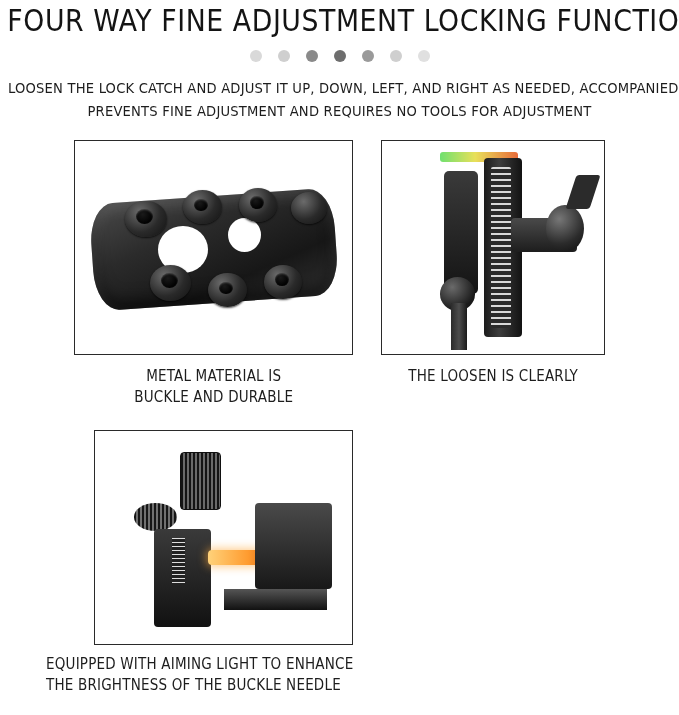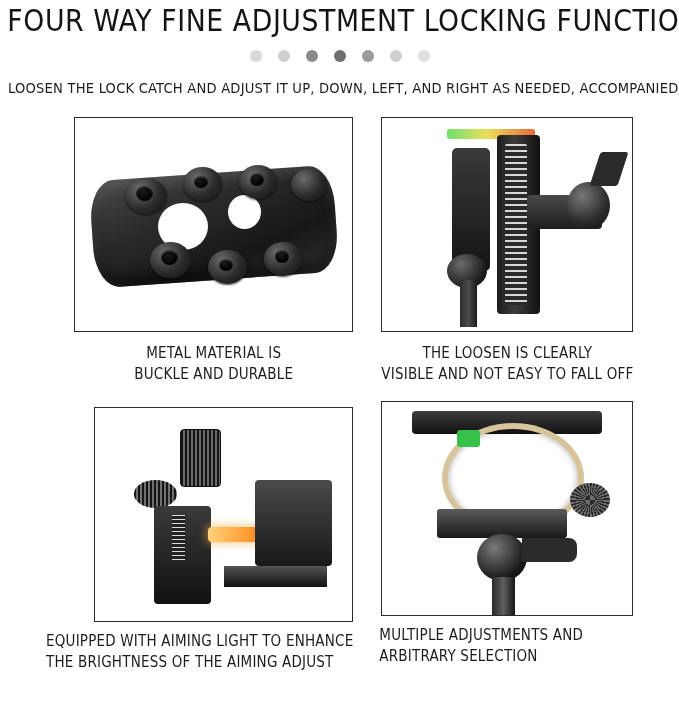--- a/index.html
+++ b/index.html
@@ -376,20 +376,21 @@
     <span class="dot" style="background:#cfcfcf"></span>
     <span class="dot" style="background:#8a8a8a"></span>
     <span class="dot" style="background:#6e6e6e"></span>
     <span class="dot" style="background:#9a9a9a"></span>
     <span class="dot" style="background:#cfcfcf"></span>
     <span class="dot" style="background:#e0e0e0"></span>
   </div>
 
   <div class="intro">
     <span class="line">LOOSEN THE LOCK CATCH AND ADJUST IT UP, DOWN, LEFT, AND RIGHT AS NEEDED, ACCOMPANIED</span>
+    <span class="line">PREVENTS FINE ADJUSTMENT AND REQUIRES NO TOOLS FOR ADJUSTMENT</span>
   </div>
 
   <div class="grid">
 
     <div class="cell top left">
       <div class="photo">
         <div class="p1-body"></div>
         <div class="p1-cut" style="left:30%;top:40%;width:18%;height:22%;"></div>
         <div class="p1-cut" style="left:55%;top:36%;width:12%;height:16%;"></div>
         <div class="p1-boss" style="left:18%;top:28%;width:15%;height:17%;"></div>
@@ -419,51 +420,34 @@
         <div class="p2-ball"></div>
         <div class="p2-stem"></div>
         <div class="p2-col"></div>
         <div class="p2-teeth"></div>
         <div class="p2-arm"></div>
         <div class="p2-knob"></div>
         <div class="p2-wing"></div>
       </div>
       <div class="caption">
         <span class="line">THE LOOSEN IS CLEARLY</span>
-        <span class="line">VISIBLE AND NOT EASY TO FALL OFF</span>
       </div>
     </div>
 
     <div class="cell bottom left" style="margin-top:20px;padding-left:20px;">
       <div class="photo">
         <div class="p3-knurl-a"></div>
         <div class="p3-knurl-b"></div>
         <div class="p3-body"></div>
         <div class="p3-scale"></div>
         <div class="p3-glow"></div>
         <div class="p3-block"></div>
         <div class="p3-shaft"></div>
       </div>
       <div class="caption">
         <span class="line">EQUIPPED WITH AIMING LIGHT TO ENHANCE</span>
-        <span class="line">THE BRIGHTNESS OF THE AIMING ADJUST</span>
+        <span class="line">THE BRIGHTNESS OF THE BUCKLE NEEDLE</span>
       </div>
     </div>
 
-    <div class="cell bottom right" style="margin-top:14px;">
-      <div class="photo">
-        <div class="p4-top"></div>
-        <div class="p4-hoop"></div>
-        <div class="p4-green"></div>
-        <div class="p4-knob"></div>
-        <div class="p4-plate"></div>
-        <div class="p4-ball"></div>
-        <div class="p4-lever"></div>
-        <div class="p4-stem"></div>
-      </div>
-      <div class="caption">
-        <span class="line">MULTIPLE ADJUSTMENTS AND</span>
-        <span class="line">ARBITRARY SELECTION</span>
-      </div>
-    </div>
 
   </div>
 </div>
 
 </body></html>

